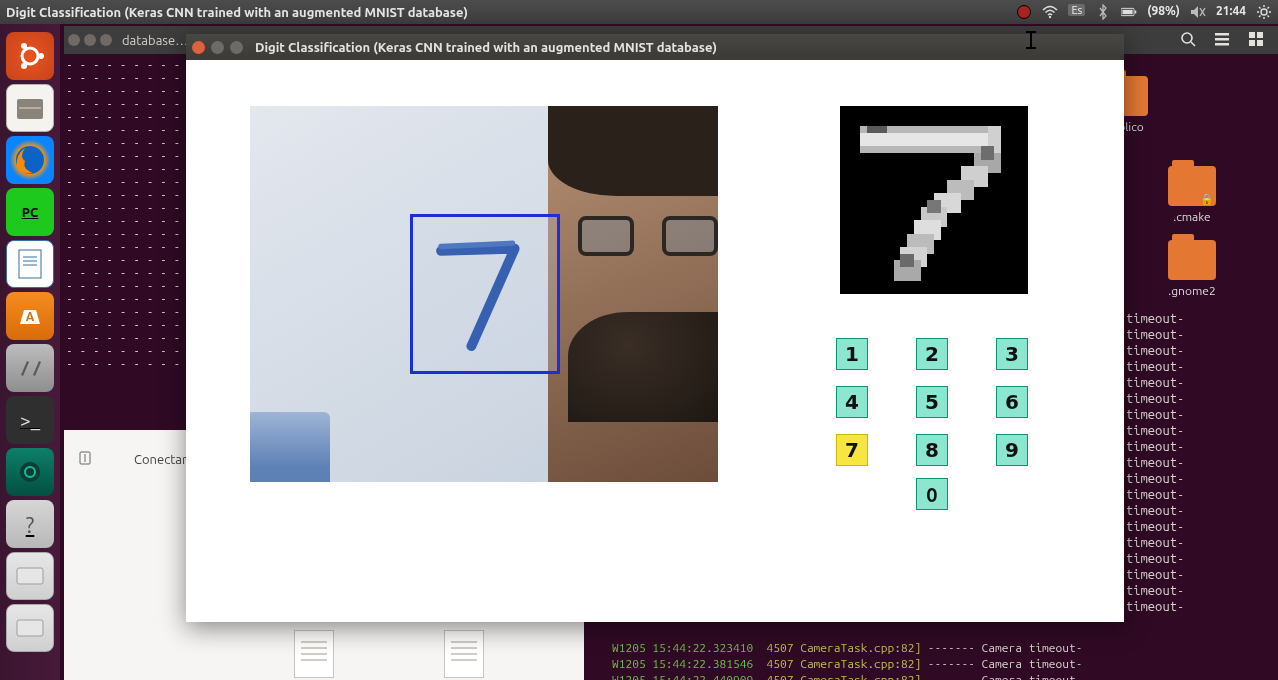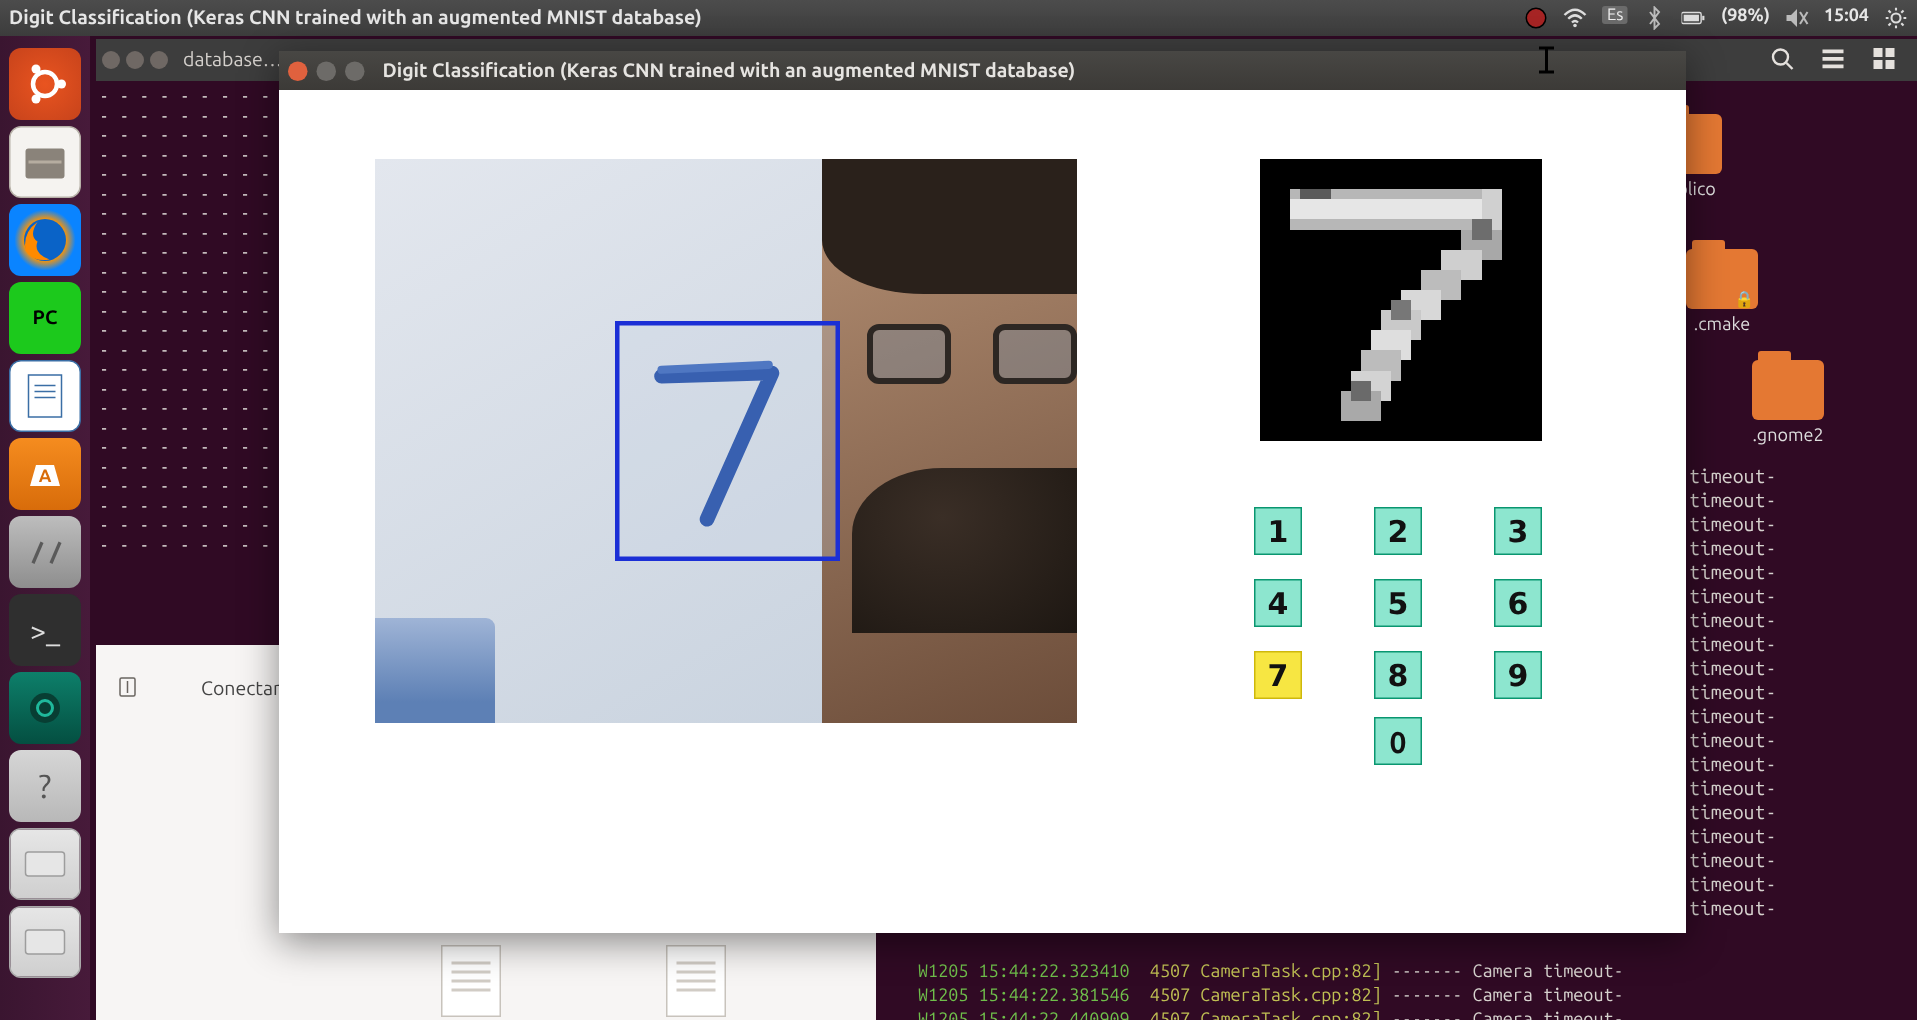--- a/index.html
+++ b/index.html
@@ -33,20 +33,21 @@
   
   .launcher {
     position: absolute;
     top: 24px; left: 0; bottom: 0;
     width: 60px;
     background: linear-gradient(to right,#3a1530,#471a3a);
     display: flex;
     flex-direction: column;
     align-items: center;
     padding-top: 6px;
+    text-decoration: underline;
   }
   .launcher-item {
     width: 48px; height: 48px;
     margin: 2px 0;
     border-radius: 8px;
     display:flex; align-items:center; justify-content:center;
     color:#fff;
   }
   .li-ubuntu { background: radial-gradient(circle,#e95420,#c7431b); }
   .li-files  { background: #f5f3f0; border:1px solid #b7b1a8; }
@@ -263,21 +264,21 @@
         </svg>
     </span>
     <span class="battery-text">(98%)</span>
     <span class="indicator-icon">
       <svg width="16" height="14" viewBox="0 0 16 14">
           <path d="M1 5 H4 L8 1 V13 L4 9 H1 Z" fill="#bbb"></path>
           <line x1="10" y1="3" x2="15" y2="11" stroke="#bbb" stroke-width="1.4"></line>
           <line x1="15" y1="3" x2="10" y2="11" stroke="#bbb" stroke-width="1.4"></line>
         </svg>
     </span>
-    <span class="battery-text">15:04</span>
+    <span class="battery-text">21:44</span>
     <span class="indicator-icon">
       <svg width="14" height="14" viewBox="0 0 14 14">
           <circle cx="7" cy="7" r="3" fill="none" stroke="#ddd" stroke-width="1.4"></circle>
           <g stroke="#ddd" stroke-width="1.4">
             <line x1="7" y1="0" x2="7" y2="2"></line>
             <line x1="7" y1="12" x2="7" y2="14"></line>
             <line x1="0" y1="7" x2="2" y2="7"></line>
             <line x1="12" y1="7" x2="14" y2="7"></line>
             <line x1="2" y1="2" x2="3.5" y2="3.5"></line>
             <line x1="10.5" y1="10.5" x2="12" y2="12"></line>
@@ -424,21 +425,21 @@
   </div>
   <div class="filecol" style="left:380px">
     <div class="fileicon"></div>
   </div>
 </div>
 
 <div class="desk-icon" style="top:76px;left:1100px;">
   <div class="folder"></div>
   <div>Público</div>
 </div>
-<div class="desk-icon" style="top:166px;left:1124px;">
+<div class="desk-icon" style="top:166px;left:1168px;">
   <div class="folder desk-lock"></div>
   <div>.cmake</div>
 </div>
 <div class="desk-icon" style="top:240px;left:1168px;">
   <div class="folder"></div>
   <div>.gnome2</div>
 </div>
 
 <div class="term-logs">
   <div>timeout-</div>

